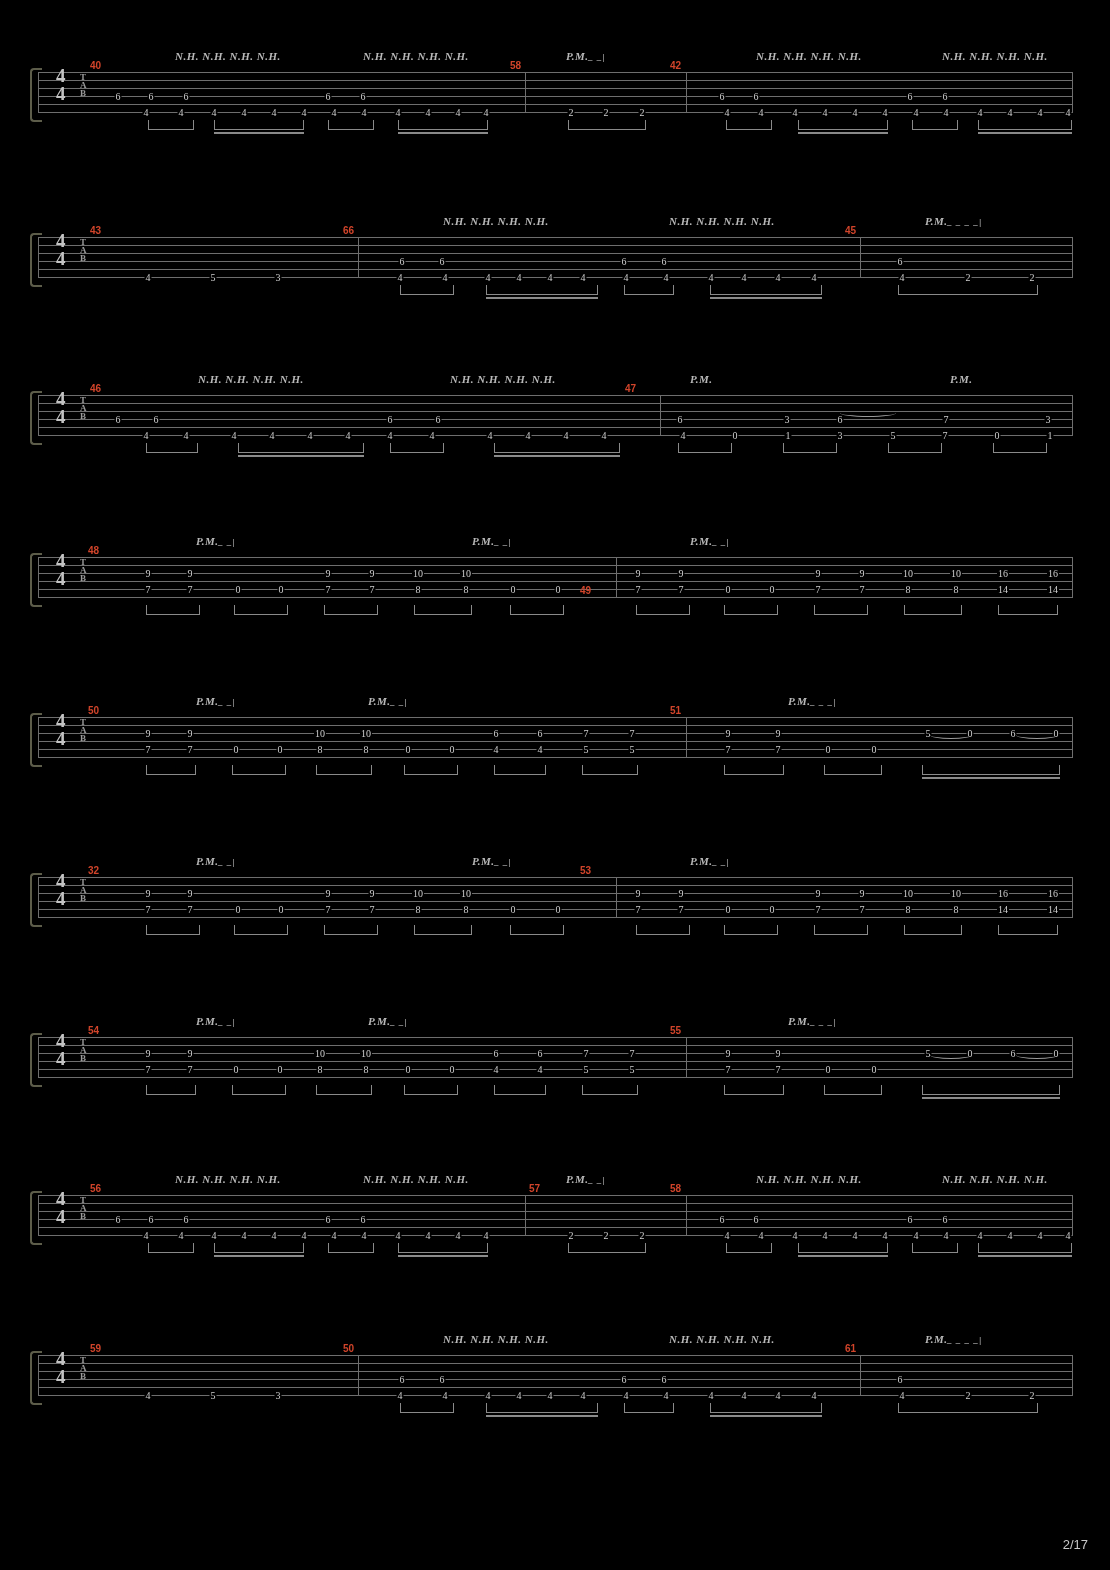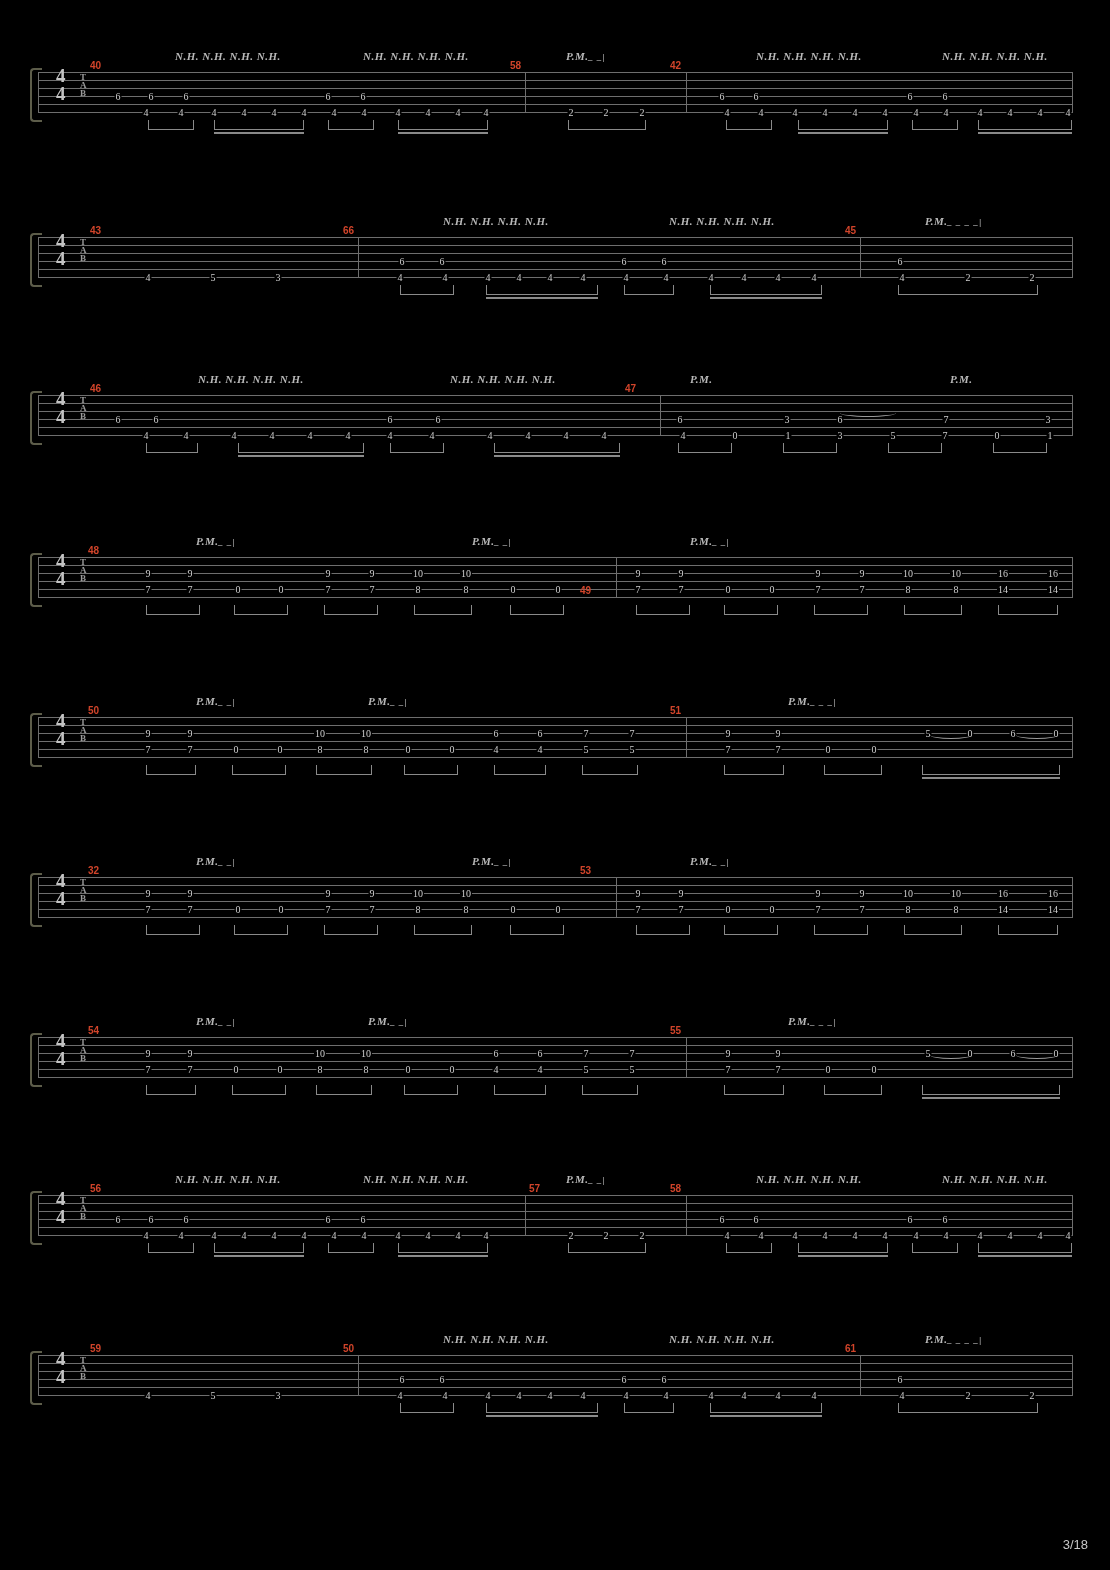--- a/index.html
+++ b/index.html
@@ -824,14 +824,14 @@
             <div class="note" style="left: 930px; top: 40px;">2</div>
             <div class="note" style="left: 994px; top: 40px;">2</div>
             <div class="note" style="left: 862px; top: 24px;">6</div>
           </div>
           <div class="measno" style="left: 90px; top: -12px;">59</div>
           <div class="measno" style="left: 343px; top: -12px;">50</div>
           <div class="measno" style="left: 845px; top: -12px;">61</div>
         </div>
       </div>
     </div>
-  <div class="pagenum">3/18</div>
+  <div class="pagenum">2/17</div>
 </div>
 
 </body></html>

